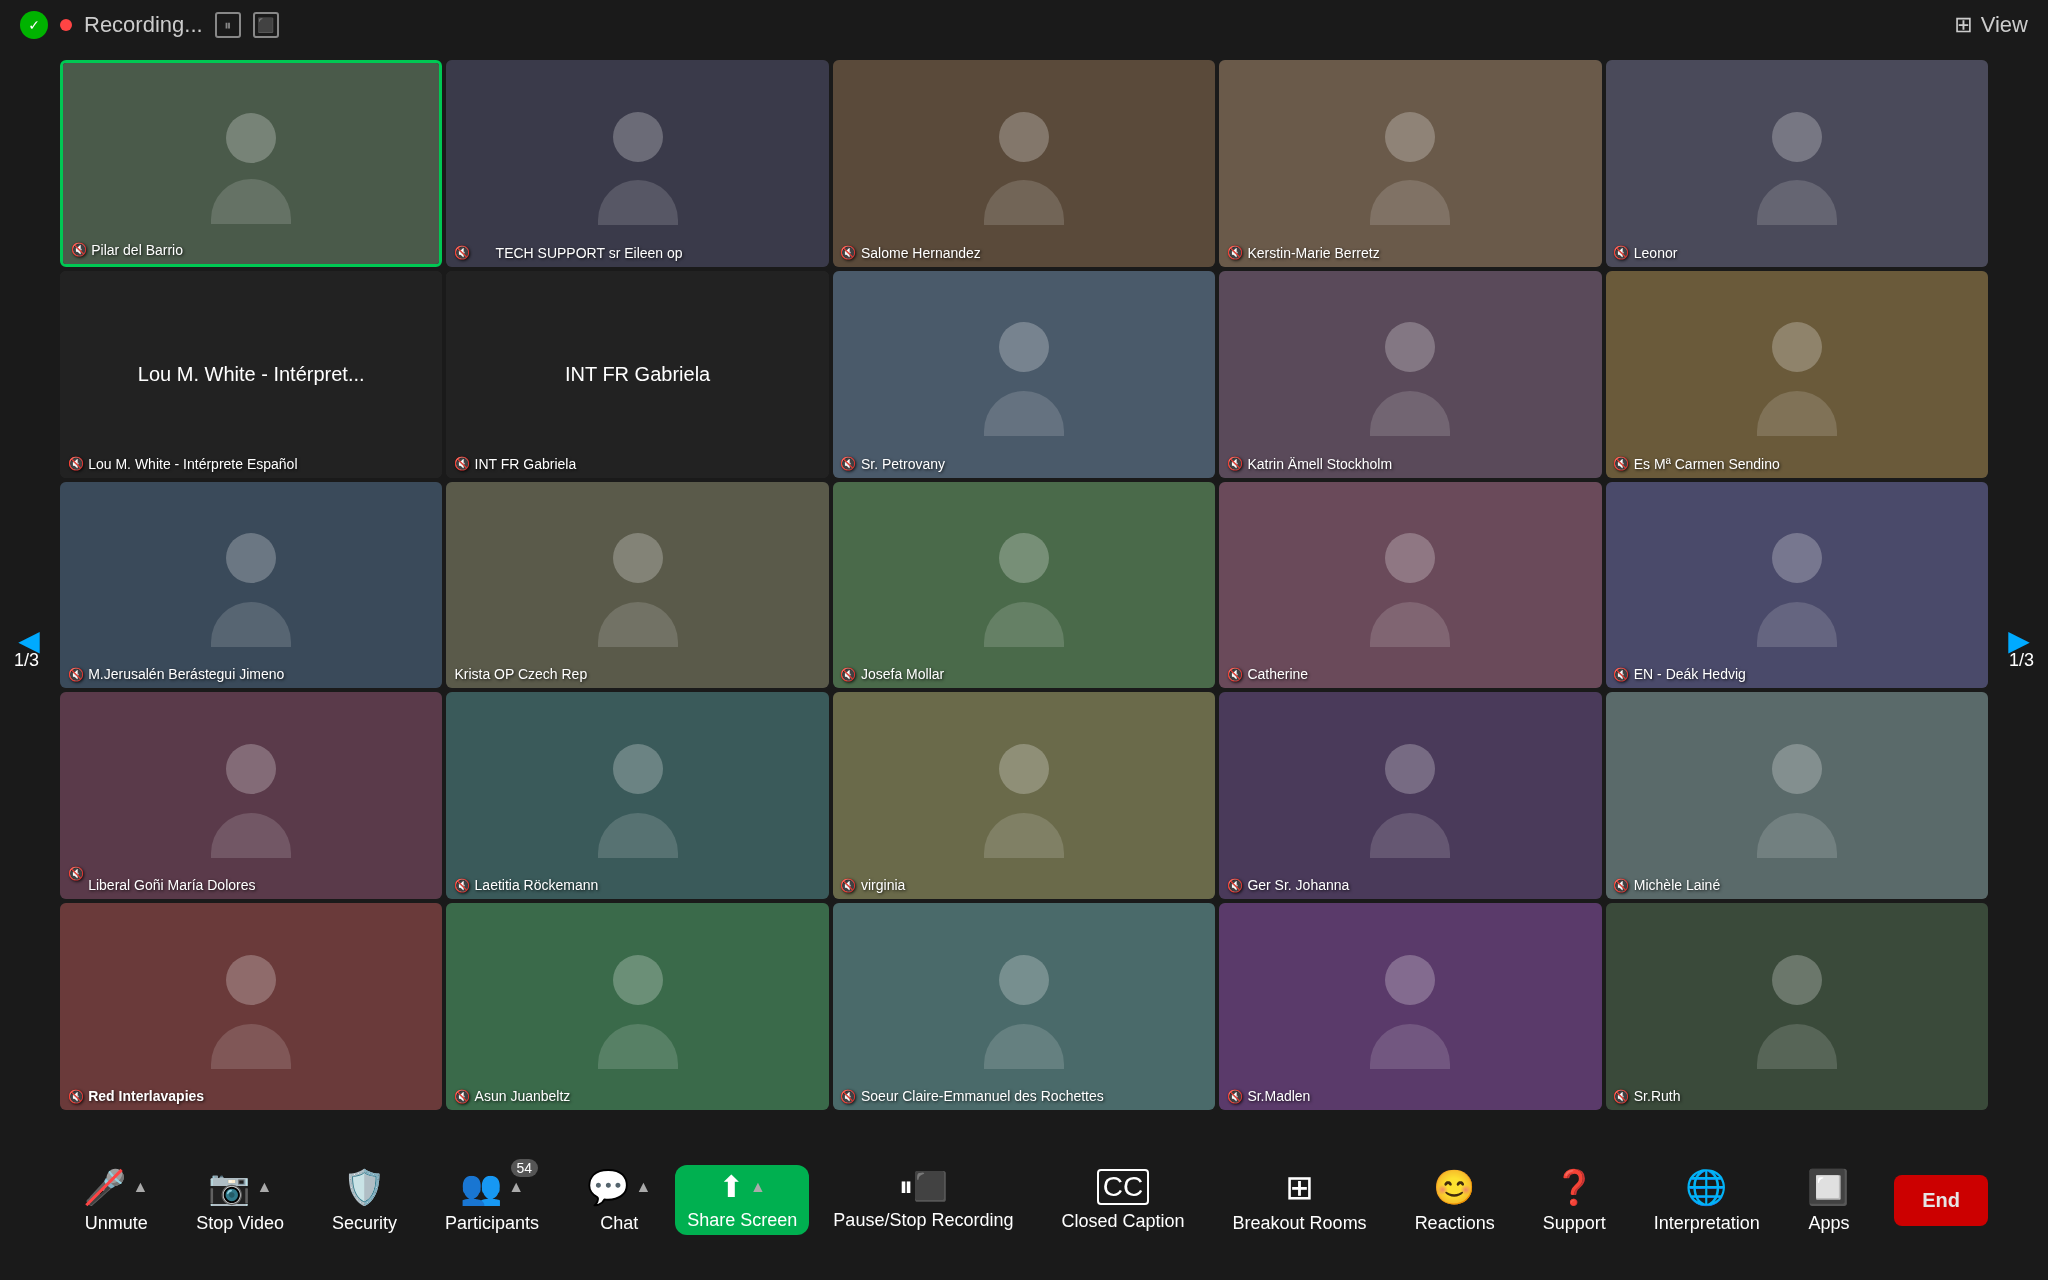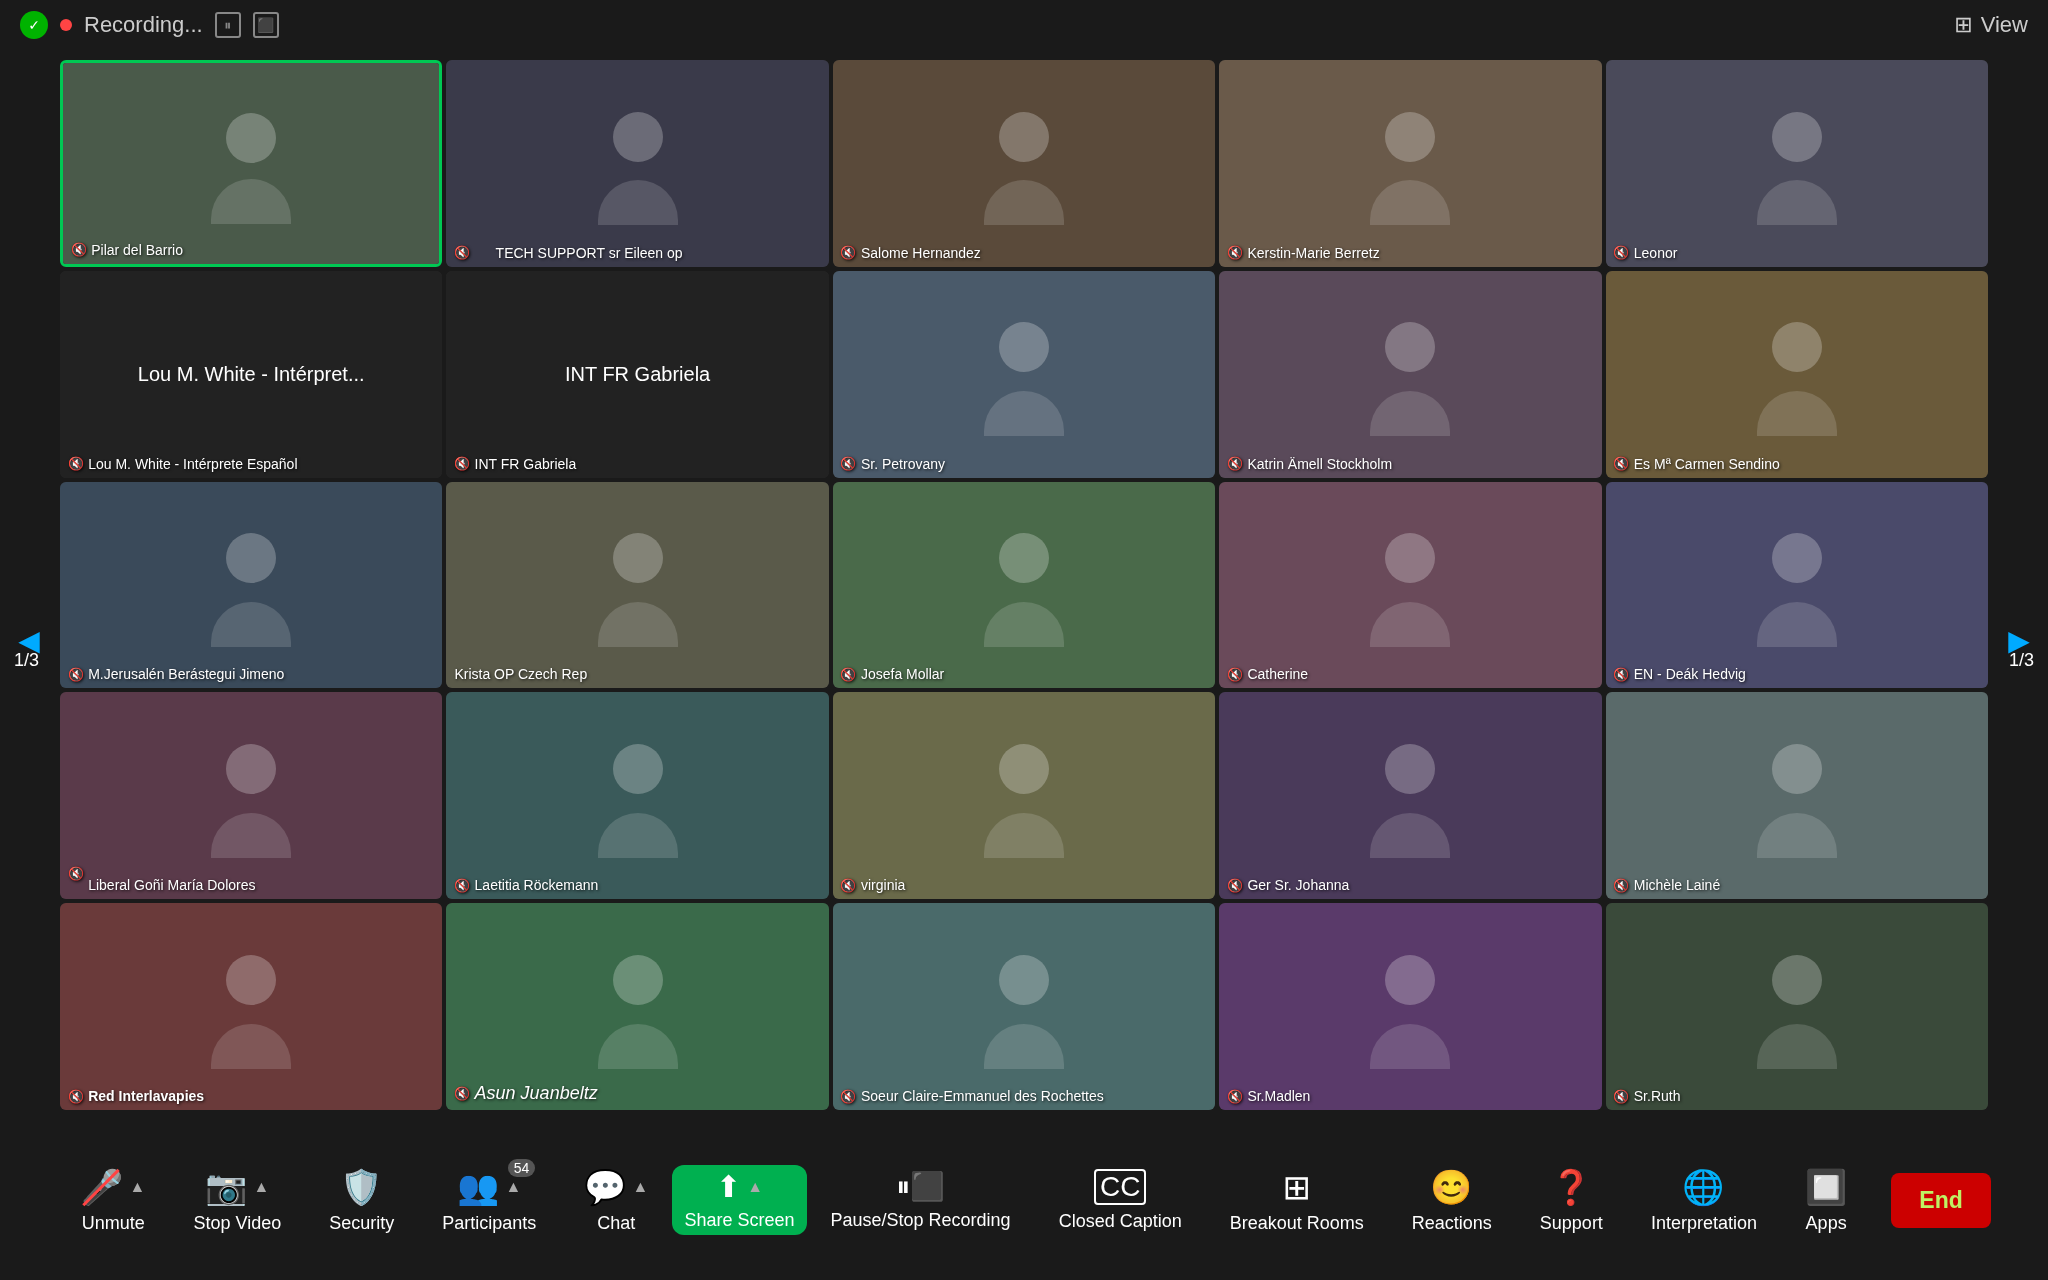--- a/index.html
+++ b/index.html
@@ -209,24 +209,24 @@
       border-radius: 12px;
       padding: 4px 12px;
     }
 
     .share-screen-btn .toolbar-icon {
       color: white;
     }
 
     .end-btn {
       background: #cc0000;
-      color: #bef264;
+      color: #e5e5e5;
       border-radius: 8px;
       padding: 14px 28px;
-      font-size: 23px;
+      font-size: 20px;
       font-weight: bold;
       margin-left: 20px;
       cursor: pointer;
     }
 
     
     .participant-count {
       background: #555;
       color: white;
       font-size: 14px;
@@ -474,21 +474,21 @@
         <span style="font-size: 14px; font-weight: bold;">Red Interlavapies</span>
       </div>
     </div>
     <div class="video-cell">
       <div class="vid-bg" style="background: rgb(58, 106, 74);">
         <div style="position: absolute; top: 25%; left: 50%; transform: translateX(-50%); width: 50px; height: 50px; border-radius: 50%; background: rgba(255, 255, 255, 0.25);"></div>
         <div style="position: absolute; bottom: 20%; left: 50%; transform: translateX(-50%); width: 80px; height: 45px; border-radius: 50px 50px 0px 0px; background: rgba(255, 255, 255, 0.15);"></div>
       </div>
       <div class="participant-name">
         <span class="mic-off-icon" style="font-size: 13px;">🔇</span>
-        <span style="font-size: 18px; font-style: italic;">Asun Juanbeltz</span>
+        <span style="font-size: 14px;">Asun Juanbeltz</span>
       </div>
     </div>
     <div class="video-cell">
       <div class="vid-bg" style="background: rgb(74, 106, 106);">
         <div style="position: absolute; top: 25%; left: 50%; transform: translateX(-50%); width: 50px; height: 50px; border-radius: 50%; background: rgba(255, 255, 255, 0.25);"></div>
         <div style="position: absolute; bottom: 20%; left: 50%; transform: translateX(-50%); width: 80px; height: 45px; border-radius: 50px 50px 0px 0px; background: rgba(255, 255, 255, 0.15);"></div>
       </div>
       <div class="participant-name">
         <span class="mic-off-icon" style="font-size: 13px;">🔇</span>
         <span style="font-size: 14px;">Soeur Claire-Emmanuel des Rochettes</span>

